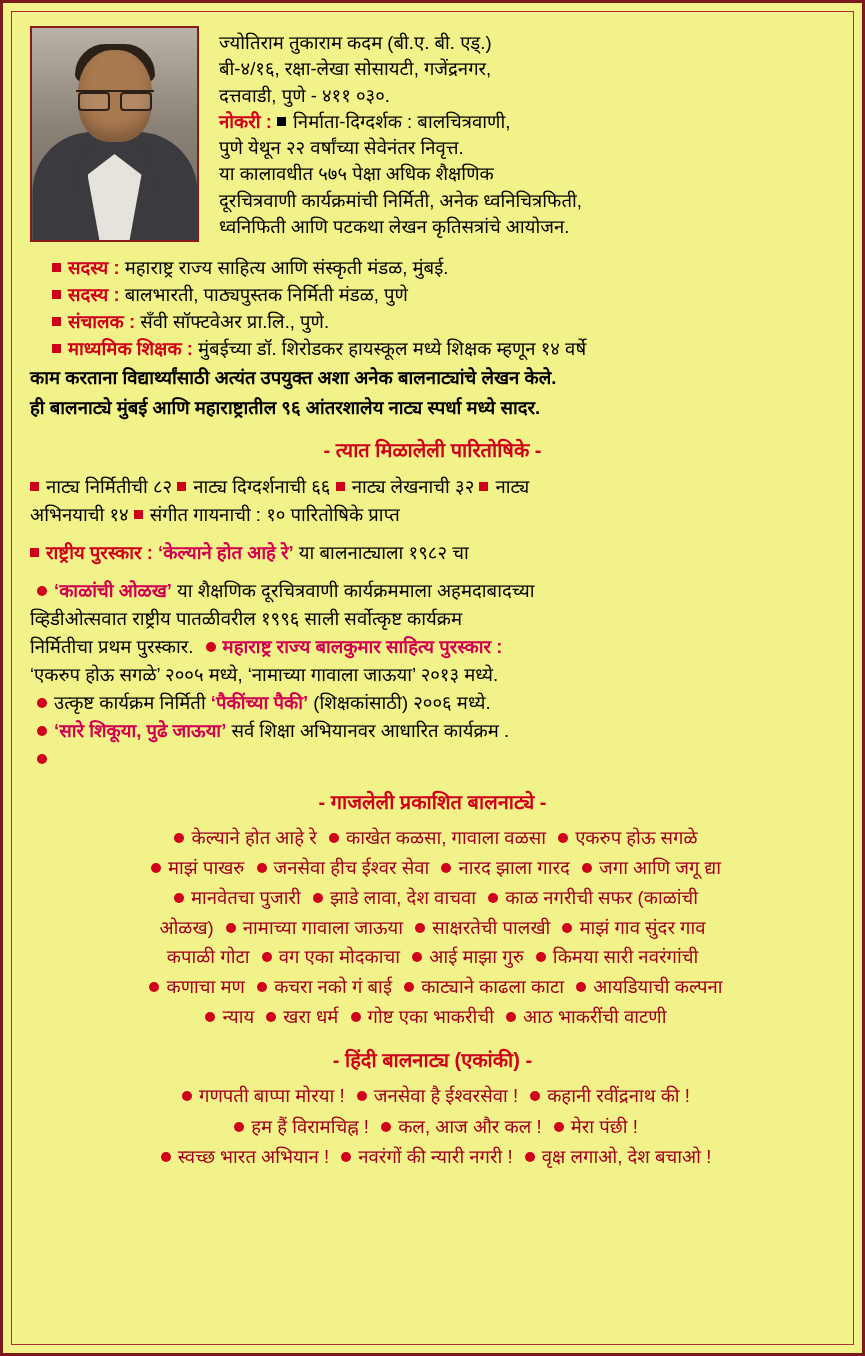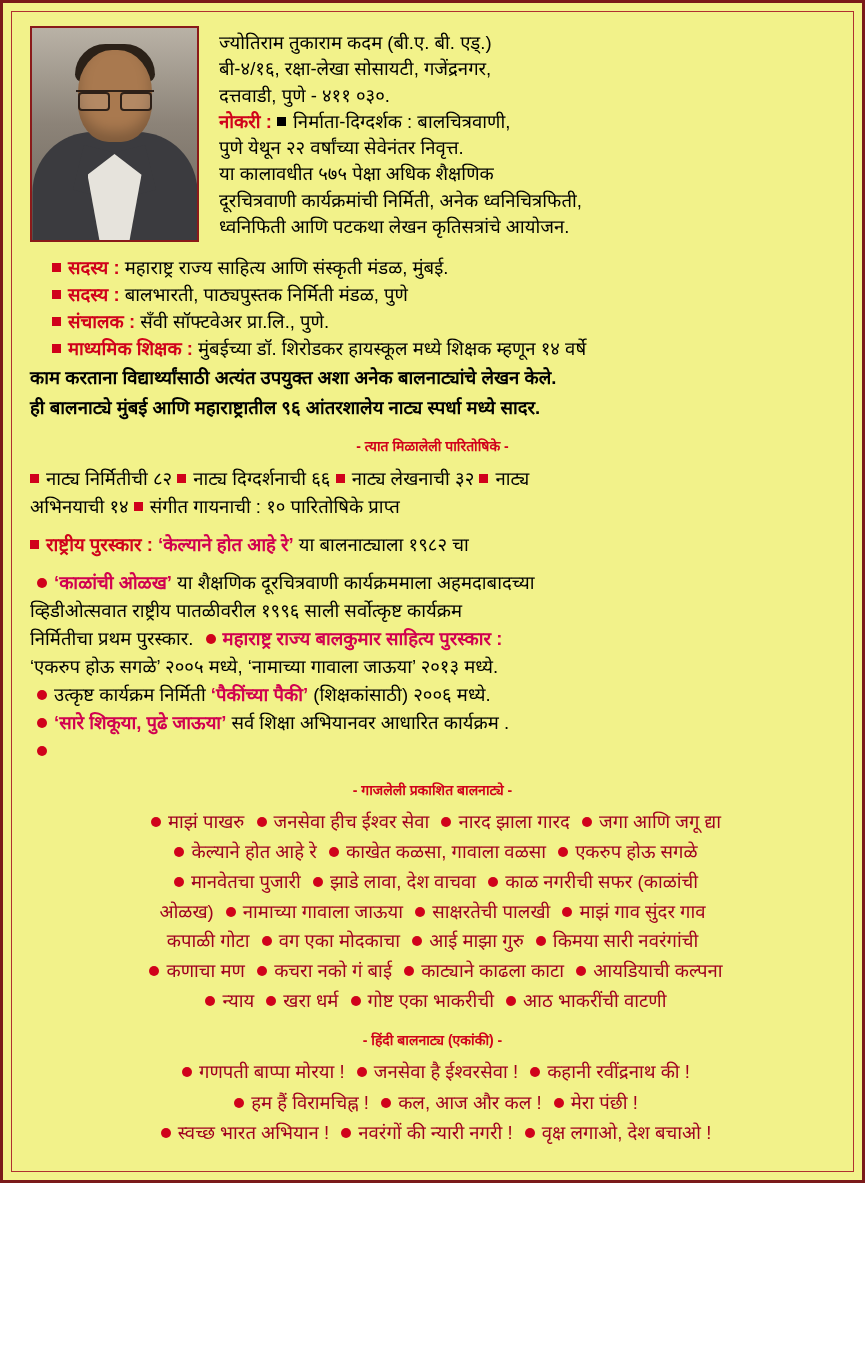--- a/index.html
+++ b/index.html
@@ -6,21 +6,21 @@
     margin: 0;
     padding: 0;
     background: #ffffff;
   }
   body {
     font-family: "Liberation Sans", sans-serif;
   }
   .page {
     position: relative;
     width: 865px;
-    height: 1183px;
+    height: 1356px;
     background: #f2f28a;
     border: 3px solid #7a1a1a;
     box-sizing: border-box;
     overflow: hidden;
   }
   .inner {
     position: absolute;
     top: 8px; left: 8px; right: 8px; bottom: 8px;
     border: 1px solid #b03030;
     box-sizing: border-box;
@@ -160,21 +160,21 @@
     line-height: 1.5;
     color: #000;
     margin-top: 2px;
     font-weight: bold;
   }
 
   .section-title {
     text-align: center;
     color: #d0021b;
     font-weight: bold;
-    font-size: 14px;
+    font-size: 20px;
     margin: 14px 0 8px 0;
   }
   .awards { font-size: 18.5px; line-height: 1.52; }
   .awards .row { text-align: left; }
   .center { text-align: center; margin-top: 10px; }
 
   .plays {
     font-size: 18.5px;
     line-height: 1.62;
     color: #a00020;
@@ -286,31 +286,31 @@
       </div>
       <div class="row">
         <span class="dot"></span>
       </div>
     </div>
 
     <div class="section-title">- गाजलेली प्रकाशित बालनाट्ये -</div>
 
     <div class="plays">
       <div>
+        <span class="dot"></span><span>केल्याने होत आहे रे</span>
+        <span class="dot"></span><span>काखेत कळसा, गावाला वळसा</span>
+        <span class="dot"></span><span>एकरुप होऊ सगळे</span>
+      </div>
+      <div>
         <span class="dot"></span><span>माझं पाखरु</span>
         <span class="dot"></span><span>जनसेवा हीच ईश्वर सेवा</span>
         <span class="dot"></span><span>नारद झाला गारद</span>
         <span class="dot"></span><span>जगा आणि जगू द्या</span>
       </div>
       <div>
-        <span class="dot"></span><span>केल्याने होत आहे रे</span>
-        <span class="dot"></span><span>काखेत कळसा, गावाला वळसा</span>
-        <span class="dot"></span><span>एकरुप होऊ सगळे</span>
-      </div>
-      <div>
         <span class="dot"></span><span>मानवेतचा पुजारी</span>
         <span class="dot"></span><span>झाडे लावा, देश वाचवा</span>
         <span class="dot"></span><span>काळ नगरीची सफर (काळांची</span>
       </div>
       <div>
         <span>ओळख)</span>
         <span class="dot"></span><span>नामाच्या गावाला जाऊया</span>
         <span class="dot"></span><span>साक्षरतेची पालखी</span>
         <span class="dot"></span><span>माझं गाव सुंदर गाव</span>
       </div>

